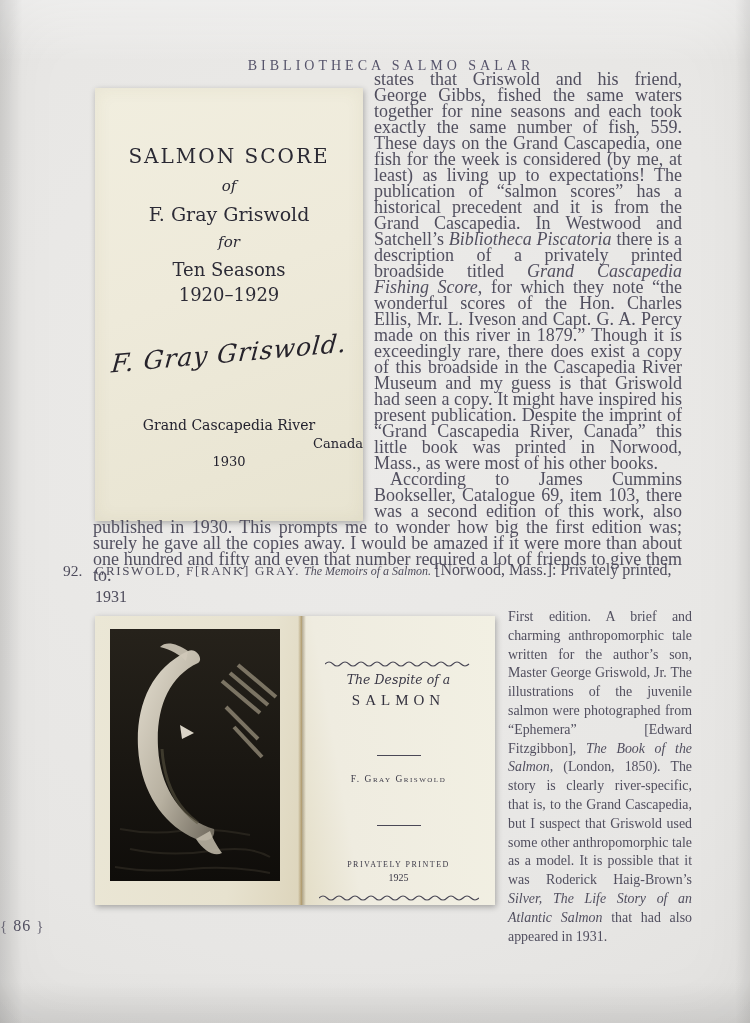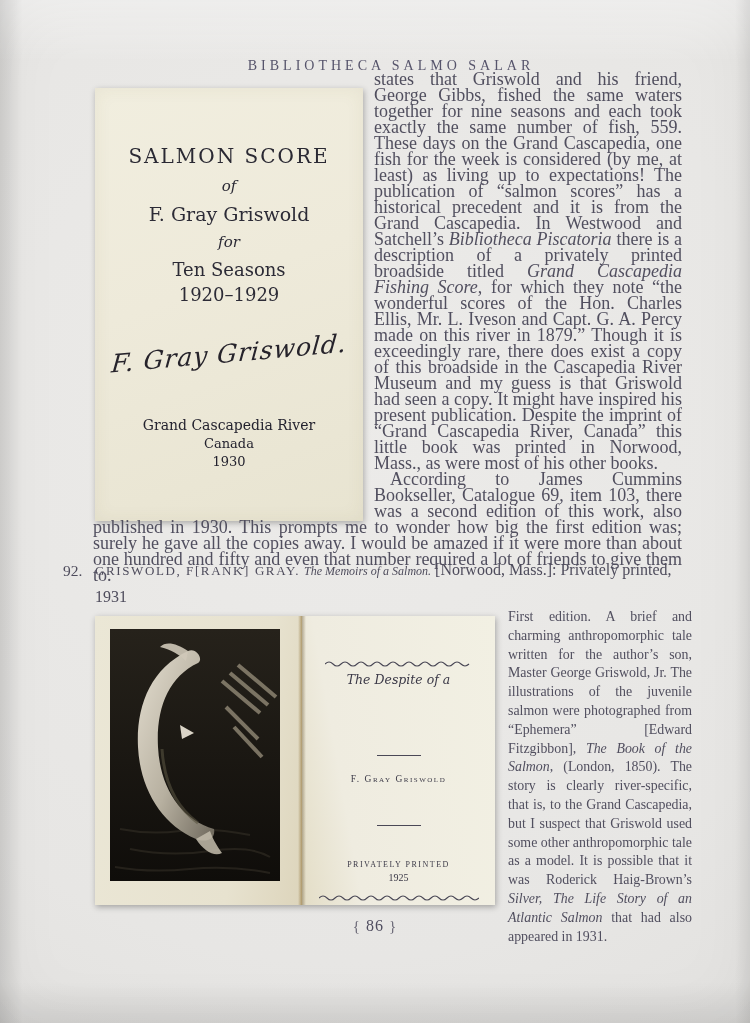--- a/index.html
+++ b/index.html
@@ -38,21 +38,21 @@
   .cover-years{font-size:18px;margin-top:4px;}
   .signature{
     display:inline-block;margin-top:34px;
     font-family:"DejaVu Serif",serif;font-style:italic;
     font-size:25px;color:#26232b;
     transform:rotate(-5deg) skewX(-10deg);
     letter-spacing:1px;
   }
   .cover-imprint{position:absolute;left:0;bottom:52px;width:100%;color:#23222e;}
   .cover-imprint .l1{font-size:14px;}
-  .cover-imprint .l2{font-size:13px;margin-top:3px;}
+  .cover-imprint .l2{font-size:13px;margin-top:3px;text-align:right;}
   .cover-imprint .l3{font-size:13px;margin-top:3px;}
   
   .main-text{
     position:absolute;left:93px;top:71px;width:589px;
     font-size:18px;line-height:16px;color:#514f5f;
     text-align:justify;
   }
   .float-spacer{float:left;width:281px;height:442px;}
   .main-text p{margin:0;}
   .main-text p.indented{text-indent:16px;}
@@ -106,21 +106,21 @@
   .tp-year{top:256px;font-size:10px;}
   .tp-wave-bot{top:272px;}
   .rule-short{display:inline-block;width:44px;border-top:1.3px solid #4a4856;}
   
   .note{
     position:absolute;left:508px;top:608px;width:184px;
     font-size:13.9px;line-height:18.8px;color:#514f5f;text-align:justify;
   }
   
   .folio{
-    position:absolute;top:917px;left:0;width:100%;text-align:center;
+    position:absolute;top:917px;left:0;width:100%;text-align:left;
     font-size:16px;color:#504e60;letter-spacing:1px;
   }
   .folio .brk{color:#6b6977;font-size:15px;}
 </style>
 </head>
 <body>
 
 <div class="sheet">
 
   <div class="running-head">BIBLIOTHECA SALMO SALAR</div>
@@ -189,20 +189,21 @@
       </div>
       <div class="plate-caption">SILVERSIDES</div>
     </div>
     <div class="page-right">
       <div class="tp tp-wave-top">
         <svg width="148" height="8" viewBox="0 0 148 8">
             <path d="M0 4 q4 -4 8 0 t8 0 t8 0 t8 0 t8 0 t8 0 t8 0 t8 0 t8 0 t8 0 t8 0 t8 0 t8 0 t8 0 t8 0 t8 0 t8 0 t8 0" stroke="#4a4856" fill="none" stroke-width="1.1"></path>
           </svg>
       </div>
       <div class="tp tp-series">The Despite of a</div>
+      <div class="tp tp-title">SALMON</div>
       <div class="tp tp-rule1"><span class="rule-short"></span></div>
       <div class="tp tp-author">F. Gray Griswold</div>
       <div class="tp tp-rule2"><span class="rule-short"></span></div>
       <div class="tp tp-printed">PRIVATELY PRINTED</div>
       <div class="tp tp-year">1925</div>
       <div class="tp tp-wave-bot">
         <svg width="160" height="8" viewBox="0 0 160 8">
             <path d="M0 4 q4 -4 8 0 t8 0 t8 0 t8 0 t8 0 t8 0 t8 0 t8 0 t8 0 t8 0 t8 0 t8 0 t8 0 t8 0 t8 0 t8 0 t8 0 t8 0 t8 0 t8 0" stroke="#4a4856" fill="none" stroke-width="1.1"></path>
           </svg>
       </div>

